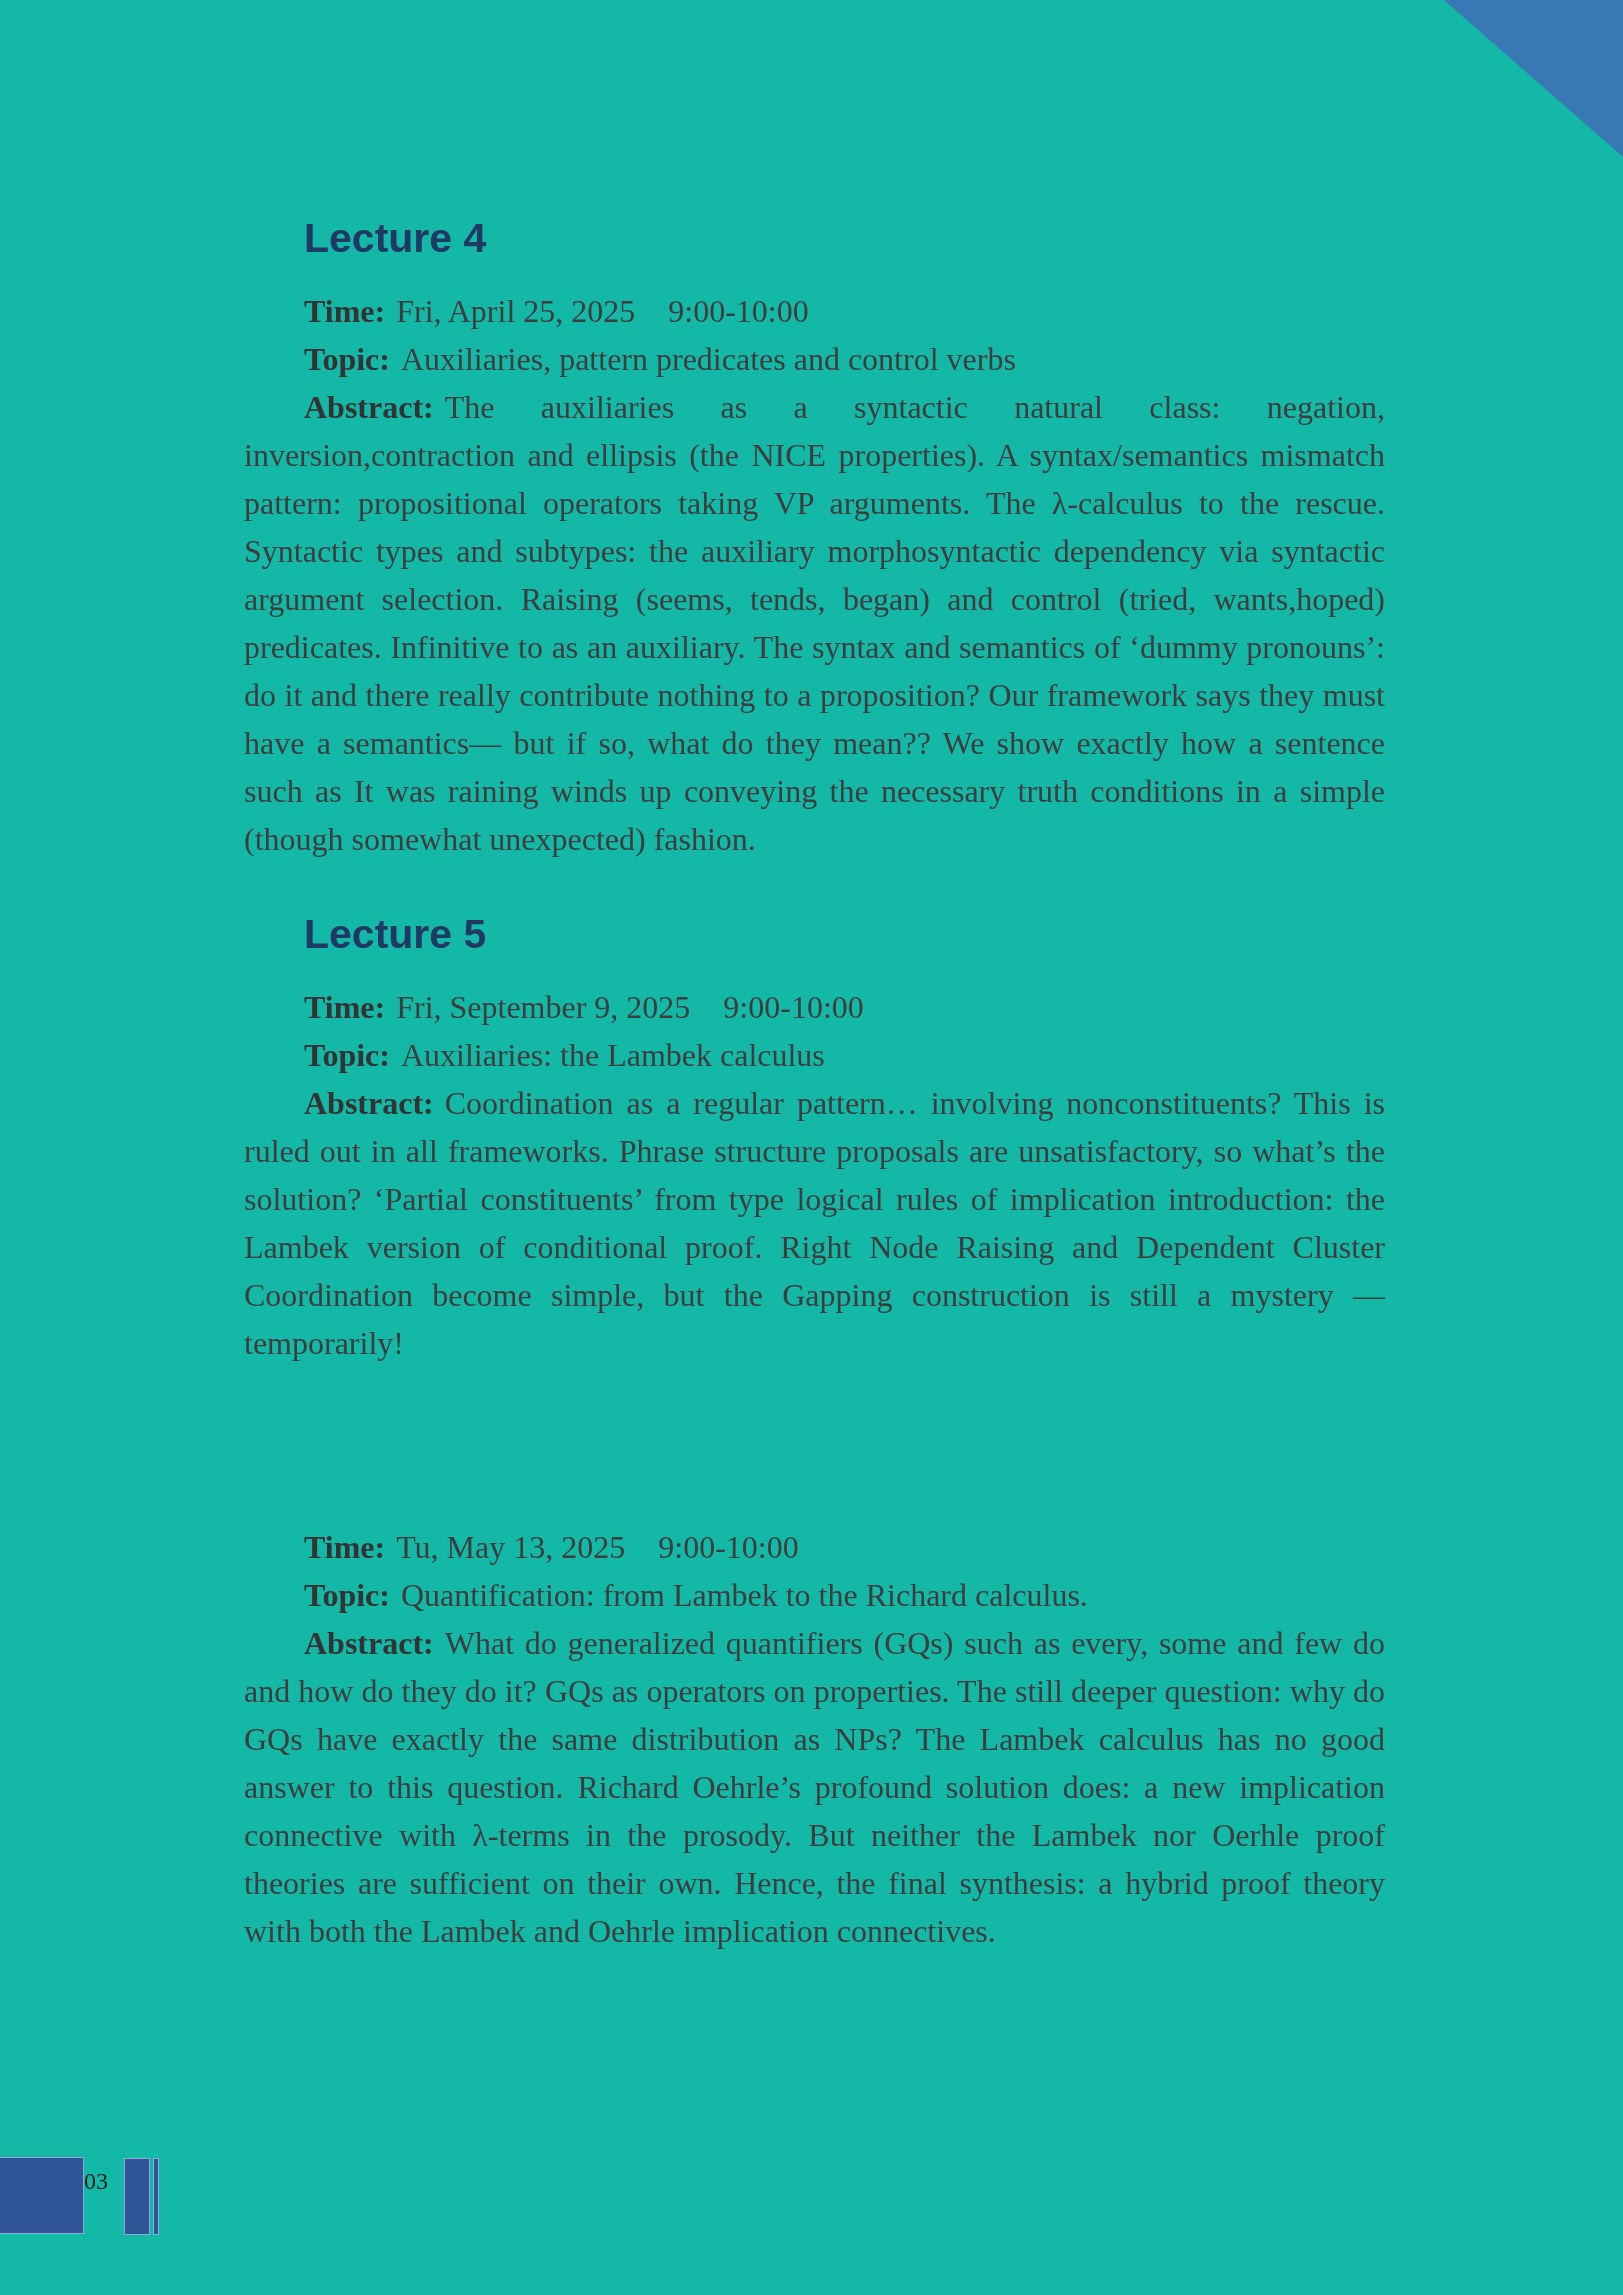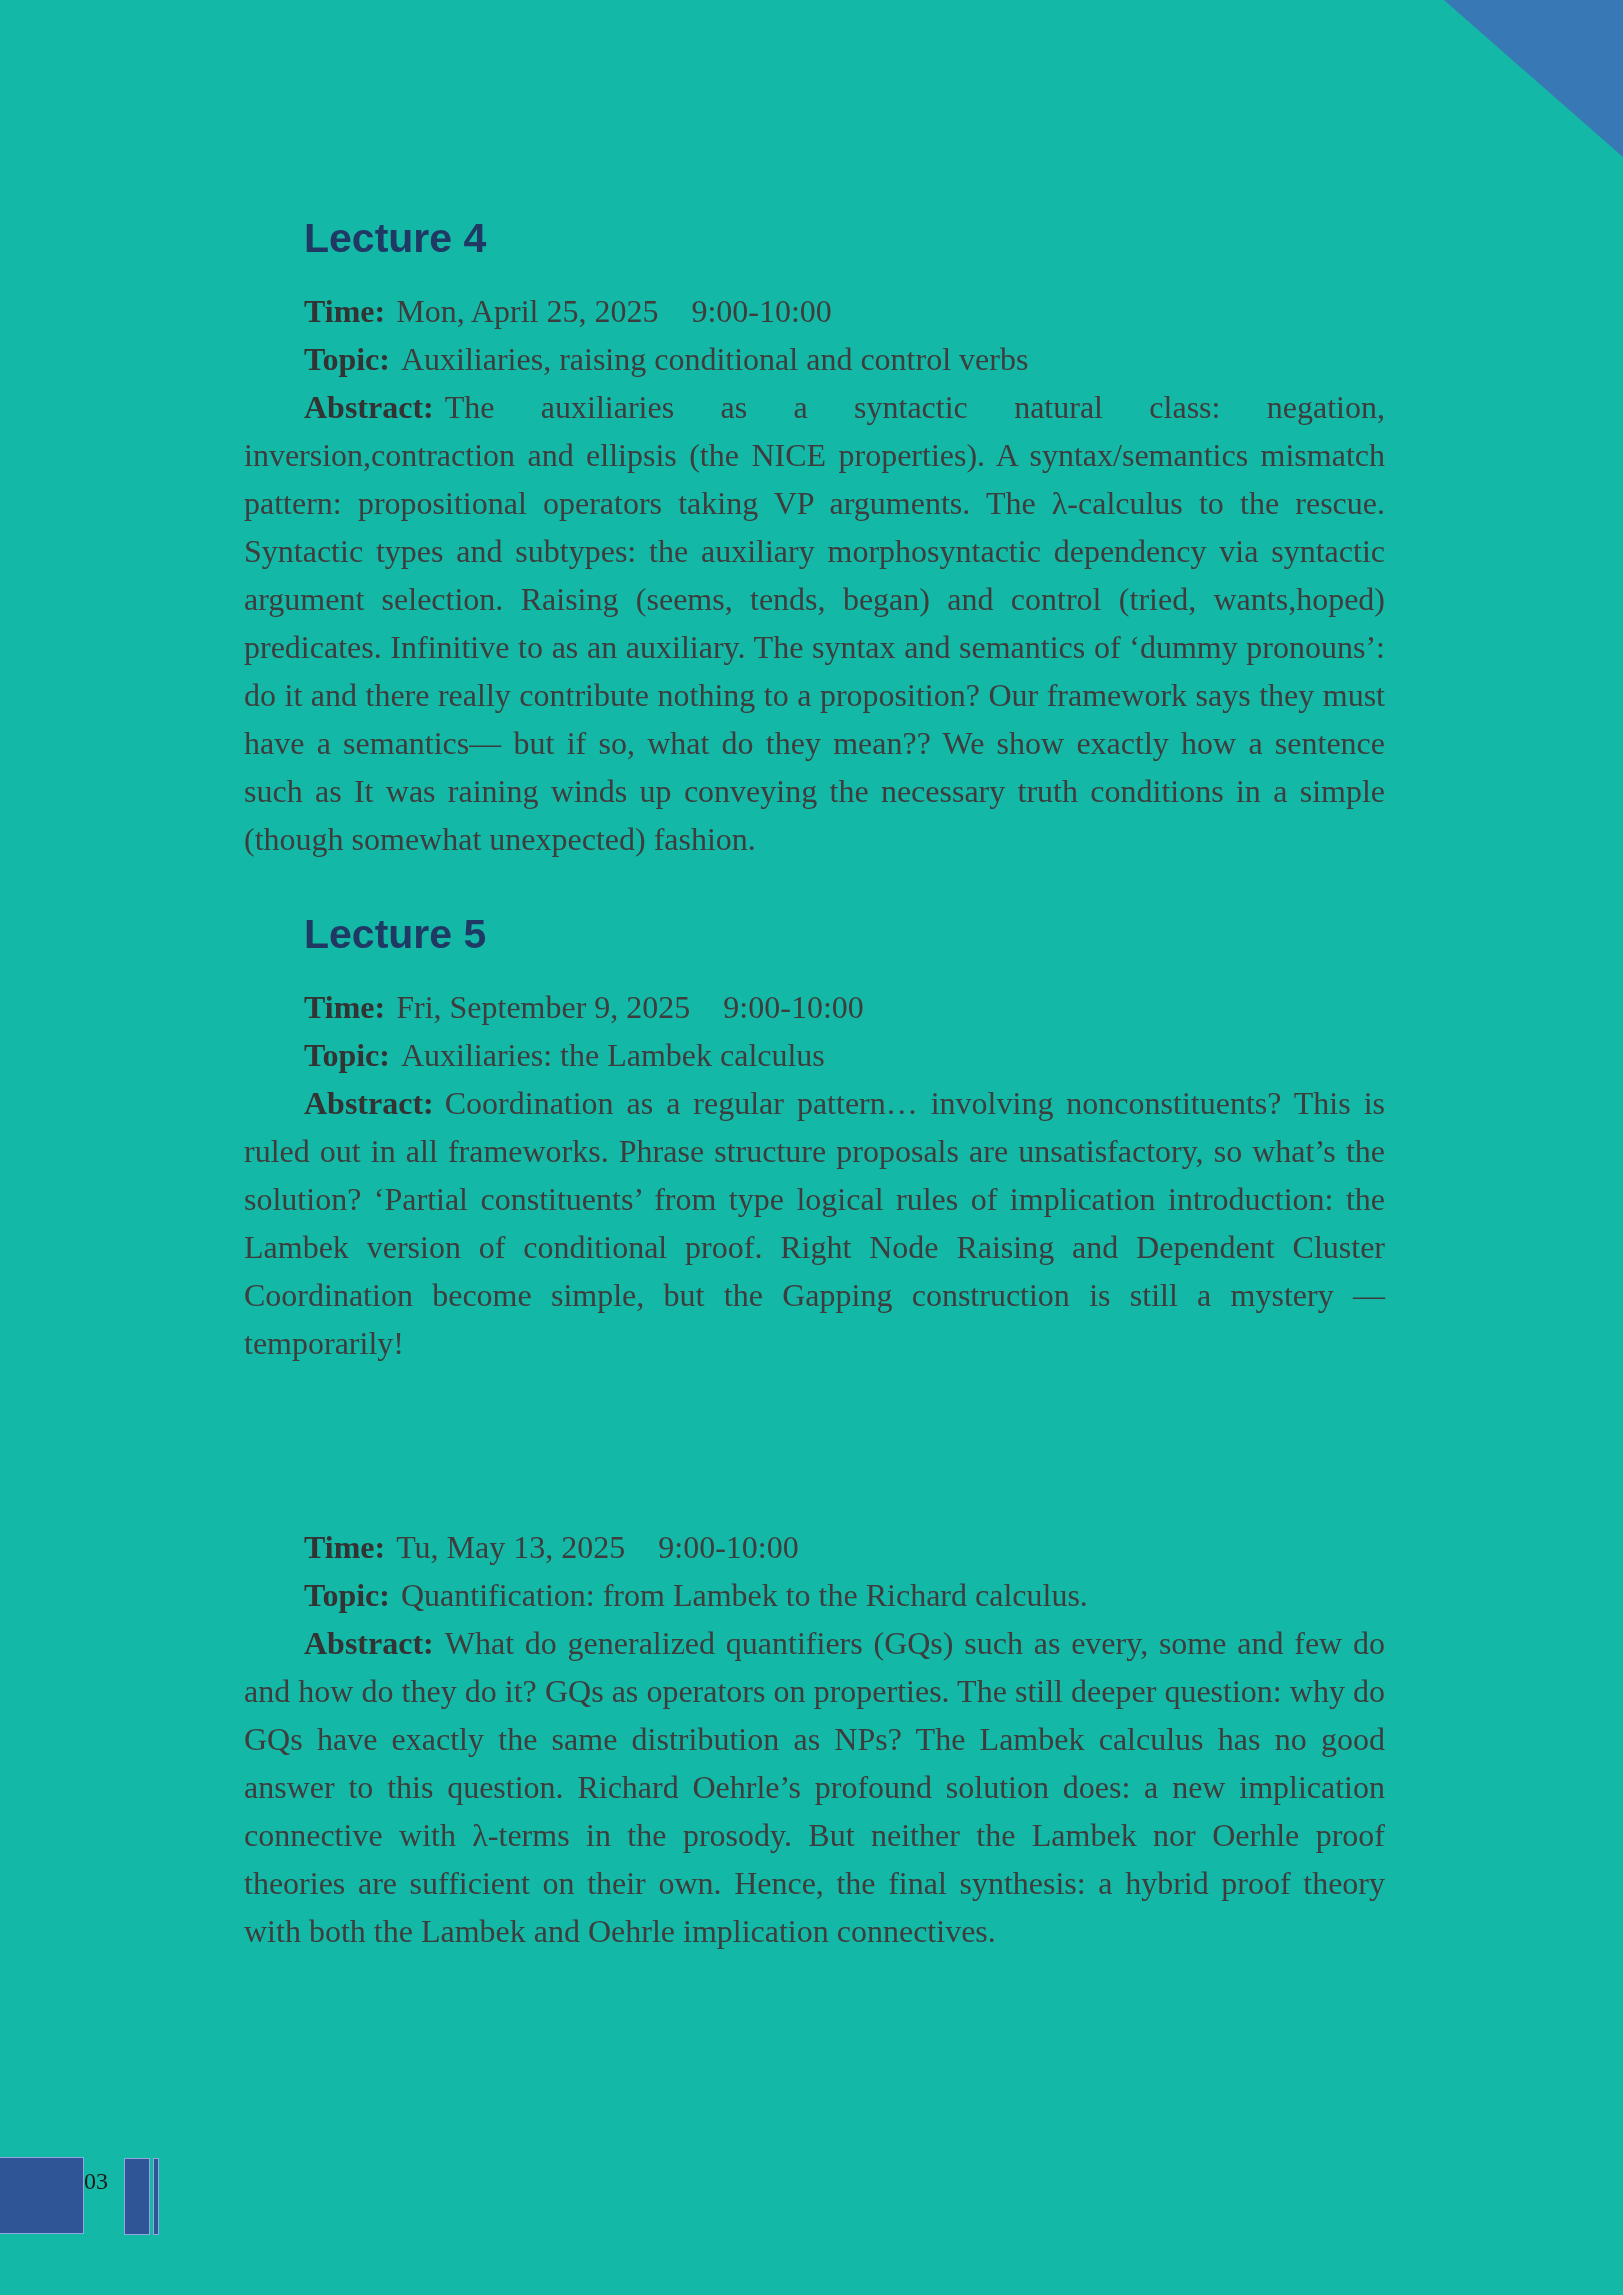--- a/index.html
+++ b/index.html
@@ -105,22 +105,22 @@
 </style>
 </head>
 <body>
 
 <div class="page">
 
   <div class="corner-triangle"></div>
 
   <section class="lecture lec4">
     <h2>Lecture 4</h2>
-    <p class="meta"><span class="lbl">Time:</span><span>Mon, April 25, 2025</span><span class="time-gap">9:00-10:00</span></p>
-    <p class="meta"><span class="lbl">Topic:</span><span>Auxiliaries, raising conditional and control verbs</span></p>
+    <p class="meta"><span class="lbl">Time:</span><span>Fri, April 25, 2025</span><span class="time-gap">9:00-10:00</span></p>
+    <p class="meta"><span class="lbl">Topic:</span><span>Auxiliaries, pattern predicates and control verbs</span></p>
     <p class="abstract"><span class="lbl">Abstract:</span><span>The auxiliaries as a syntactic natural class: negation, inversion,contraction and ellipsis (the NICE properties). A syntax/semantics mismatch pattern: propositional operators taking VP arguments. The λ-calculus to the rescue. Syntactic types and subtypes: the auxiliary morphosyntactic dependency via syntactic argument selection. Raising (seems, tends, began) and control (tried, wants,hoped) predicates. Infinitive to as an auxiliary. The syntax and semantics of ‘dummy pronouns’: do it and there really contribute nothing to a proposition? Our framework says they must have a semantics— but if so, what do they mean?? We show exactly how a sentence such as It was raining winds up conveying the necessary truth conditions in a simple (though somewhat unexpected) fashion.</span></p>
   </section>
 
   <section class="lecture lec5">
     <h2>Lecture 5</h2>
     <p class="meta"><span class="lbl">Time:</span><span>Fri, September 9, 2025</span><span class="time-gap">9:00-10:00</span></p>
     <p class="meta"><span class="lbl">Topic:</span><span>Auxiliaries: the Lambek calculus</span></p>
     <p class="abstract"><span class="lbl">Abstract:</span><span>Coordination as a regular pattern… involving nonconstituents? This is ruled out in all frameworks. Phrase structure proposals are unsatisfactory, so what’s the solution? ‘Partial constituents’ from type logical rules of implication introduction: the Lambek version of conditional proof. Right Node Raising and Dependent Cluster Coordination become simple, but the Gapping construction is still a mystery — temporarily!</span></p>
   </section>
 

